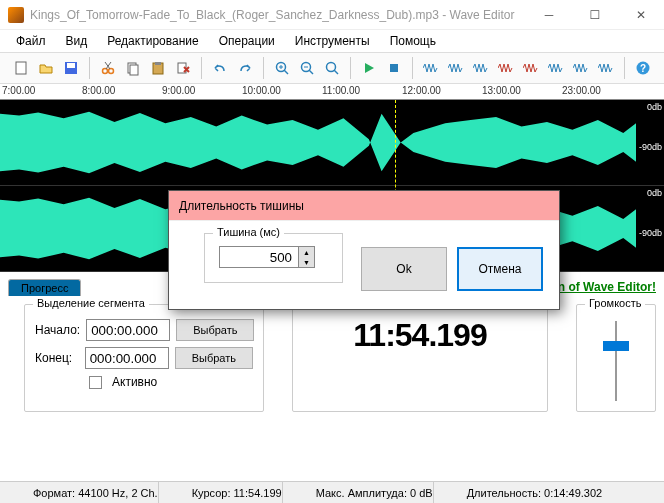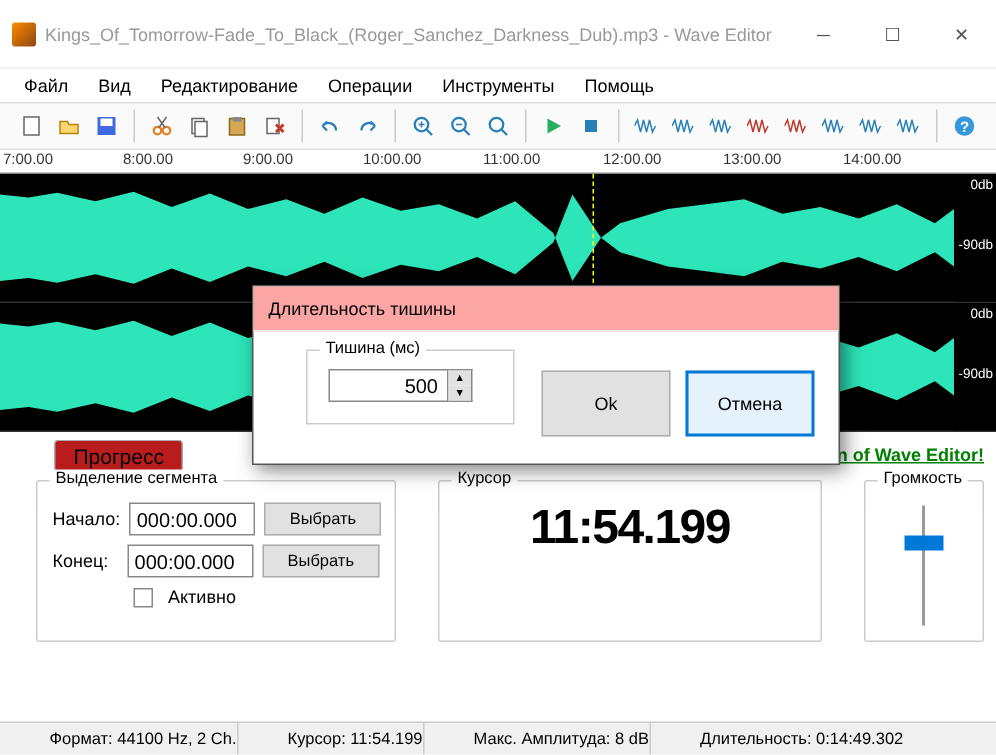--- a/index.html
+++ b/index.html
@@ -1,18 +1,18 @@
 <!DOCTYPE html>
 <html><head>
 <meta charset="utf-8">
 <style>
 * { box-sizing: border-box; margin: 0; padding: 0; font-family: "Segoe UI", Tahoma, sans-serif; }
 body { background: #fff; width: 664px; height: 503px; overflow: hidden; font-size: 12px; }
 
-.titlebar { height: 46px; display: flex; align-items: center; padding: 0 0 0 8px; background: #fff; border-bottom: 1px solid #eee; }
+.titlebar { height: 30px; display: flex; align-items: center; padding: 0 0 0 8px; background: #fff; border-bottom: 1px solid #eee; }
 .titlebar .icon { width: 16px; height: 16px; margin-right: 6px; background: linear-gradient(135deg,#ff8c00,#8b4513); border-radius: 2px; }
 .titlebar .title { flex: 1; color: #999; font-size: 12px; }
 .winbtns { display: flex; }
 .winbtn { width: 46px; height: 30px; display: flex; align-items: center; justify-content: center; color: #555; }
 
 .menubar { height: 22px; display: flex; align-items: center; padding: 0 8px; gap: 4px; }
 .menuitem { padding: 2px 8px; cursor: default; }
 
 .toolbar { height: 32px; display: flex; align-items: center; padding: 0 10px; gap: 3px; border-top: 1px solid #ddd; border-bottom: 1px solid #ddd; background: #fafafa; }
 .tb { width: 22px; height: 22px; display: flex; align-items: center; justify-content: center; cursor: default; border-radius: 2px; }
@@ -23,21 +23,21 @@
 
 .waveform { height: 172px; background: #000; position: relative; overflow: hidden; }
 .channel { height: 86px; position: relative; border-bottom: 1px solid #333; }
 .wave { position: absolute; left: 0; right: 28px; top: 50%; height: 64px; transform: translateY(-50%); background: linear-gradient(to bottom, #2de5b9 0%, #2de5b9 100%); clip-path: polygon(0 50%, 0 5%, 3% 8%, 6% 3%, 10% 12%, 14% 2%, 18% 18%, 22% 4%, 26% 20%, 30% 10%, 34% 25%, 38% 8%, 42% 22%, 46% 15%, 50% 30%, 54% 12%, 58% 45%, 60% 95%, 63% 50%, 65% 35%, 70% 20%, 74% 15%, 78% 10%, 82% 25%, 86% 18%, 90% 30%, 94% 15%, 98% 35%, 100% 20%, 100% 80%, 98% 65%, 94% 85%, 90% 70%, 86% 82%, 82% 75%, 78% 90%, 74% 85%, 70% 80%, 65% 65%, 63% 50%, 60% 5%, 58% 55%, 54% 88%, 50% 70%, 46% 85%, 42% 78%, 38% 92%, 34% 75%, 30% 90%, 26% 80%, 22% 96%, 18% 82%, 14% 98%, 10% 88%, 6% 97%, 3% 92%, 0 95%); }
 .dbcol { position: absolute; right: 0; top: 0; bottom: 0; width: 28px; background: #000; color: #fff; font-size: 9px; }
 .dbcol div { position: absolute; right: 2px; }
 .playhead { position: absolute; top: 0; bottom: 0; border-left: 1px dashed #ff0; }
 
 .bottom { background: #fff; padding: 4px 8px; }
 .tabrow { display: flex; align-items: center; height: 22px; }
-.tab { border: 1px solid #aaa; border-bottom: none; padding: 2px 12px; background: #b91c1c; border-radius: 3px 3px 0 0; font-size: 14px; margin-left: 28px; }
+.tab { border: 1px solid #aaa; border-bottom: none; padding: 2px 12px; background: #0369a1; border-radius: 3px 3px 0 0; font-size: 11px; }
 .promo { margin-left: auto; color: #008000; font-weight: bold; text-decoration: underline; font-size: 12px; }
 .panels { display: flex; gap: 12px; margin-top: 6px; }
 .box { border: 1px solid #ccc; border-radius: 2px; padding: 8px 10px 10px; position: relative; margin-left: 16px; }
 .box .legend { position: absolute; top: -8px; left: 8px; background: #fff; padding: 0 4px; font-size: 11px; }
 .segbox { width: 240px; }
 .segrow { display: flex; align-items: center; gap: 6px; margin: 6px 0; }
 .seglabel { width: 48px; }
 .timein { width: 84px; height: 22px; border: 1px solid #888; padding: 2px 4px; background: #fff; }
 .btn { height: 22px; padding: 0 16px; border: 1px solid #adadad; background: #e1e1e1; cursor: default; font-size: 11px; }
 .cursorbox { flex: 1; }
@@ -224,21 +224,21 @@
 </div>
 
 <div class="ruler">
   <span style="left:2px">7:00.00</span>
   <span style="left:82px">8:00.00</span>
   <span style="left:162px">9:00.00</span>
   <span style="left:242px">10:00.00</span>
   <span style="left:322px">11:00.00</span>
   <span style="left:402px">12:00.00</span>
   <span style="left:482px">13:00.00</span>
-  <span style="left:562px">14:00.00</span>
+  <span style="left:562px">23:00.00</span>
 </div>
 
 <div class="waveform">
   <div class="channel">
     <div class="wave"></div>
     <div class="dbcol">
         <div style="top:2px">0db</div>
         <div style="top:42px">-90db</div>
       </div>
   </div>
@@ -286,21 +286,21 @@
       <div class="slider">
           <div class="thumb"></div>
         </div>
     </div>
   </div>
 </div>
 
 <div class="statusbar">
   <div>Формат: 44100 Hz, 2 Ch.</div>
   <div>Курсор: 11:54.199</div>
-  <div>Макс. Амплитуда: 8 dB</div>
+  <div>Макс. Амплитуда: 0 dB</div>
   <div style="border-right:none">Длительность: 0:14:49.302</div>
 </div>
 
 <div class="dialog">
   <div class="dlg-title">Длительность тишины</div>
   <div class="dlg-body">
     <div class="fieldset">
       <div class="legend">Тишина (мс)</div>
       <div class="spin">
         <input value="500" style="">

